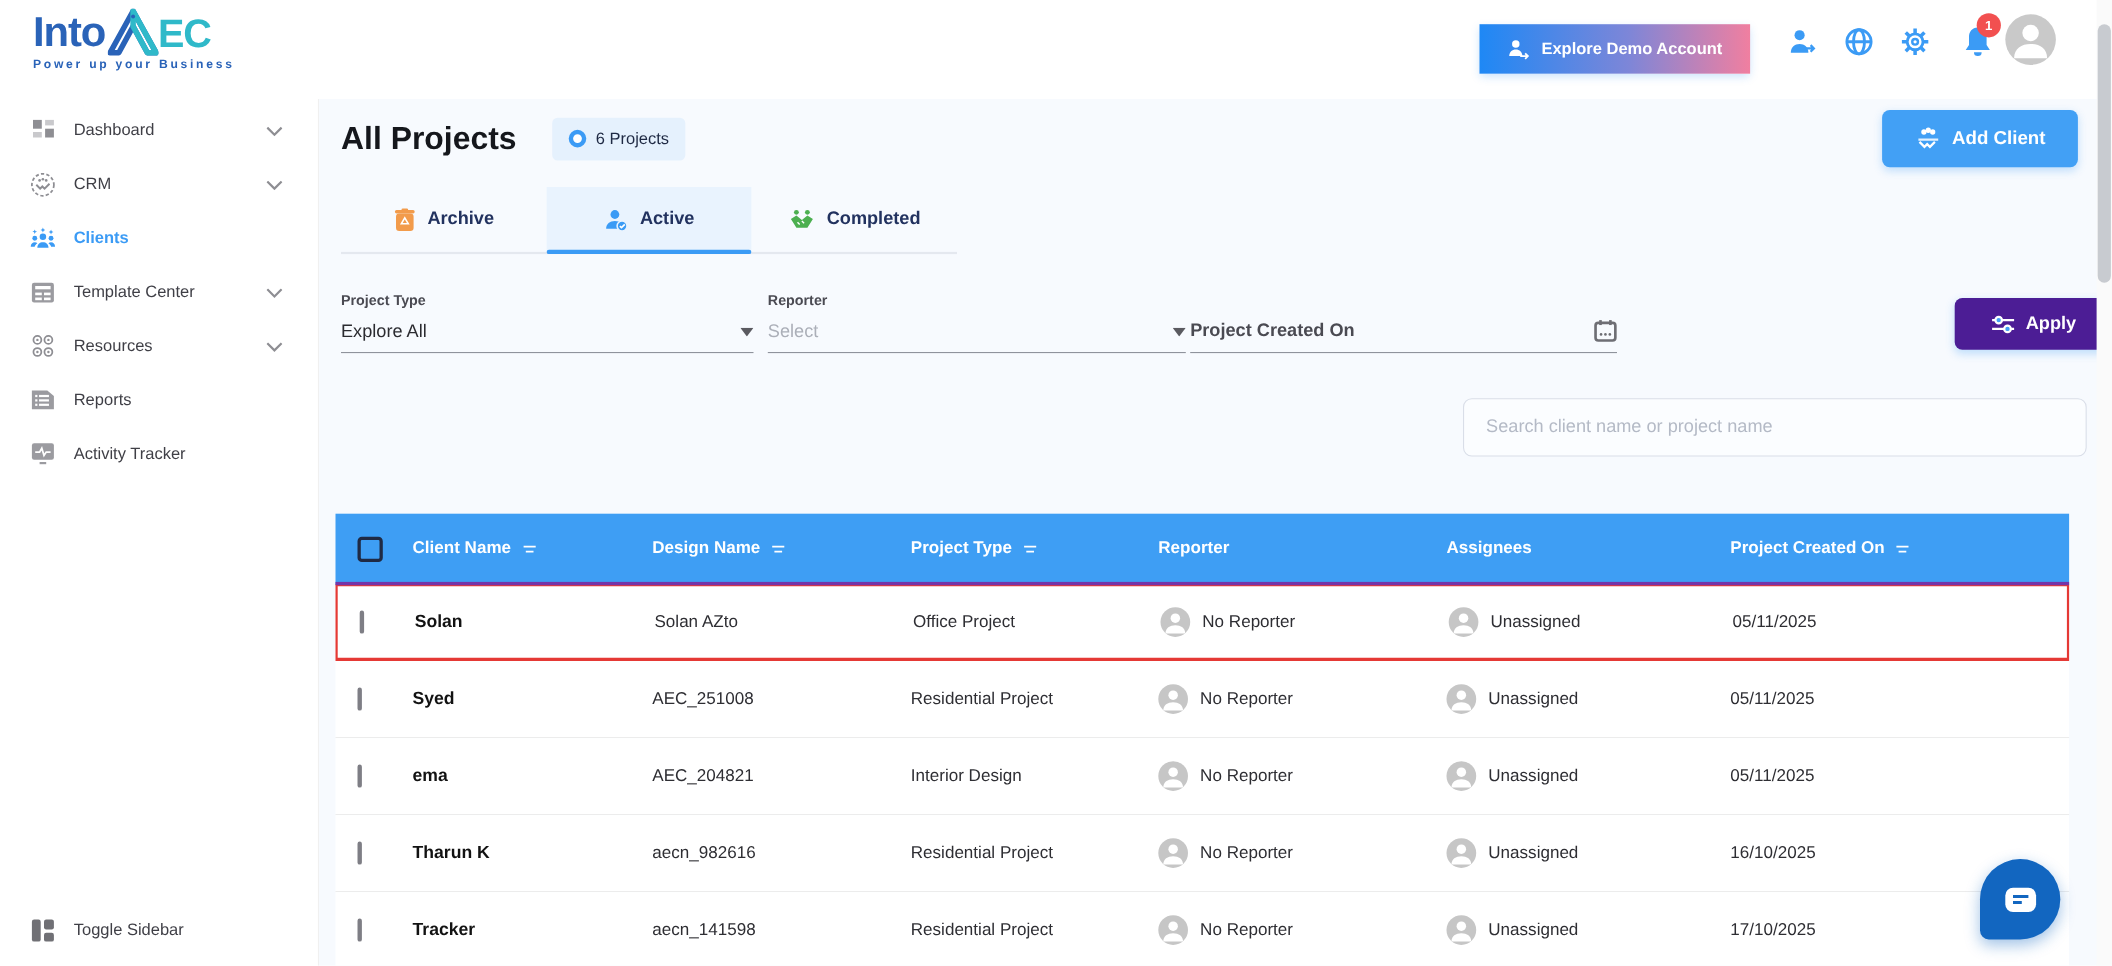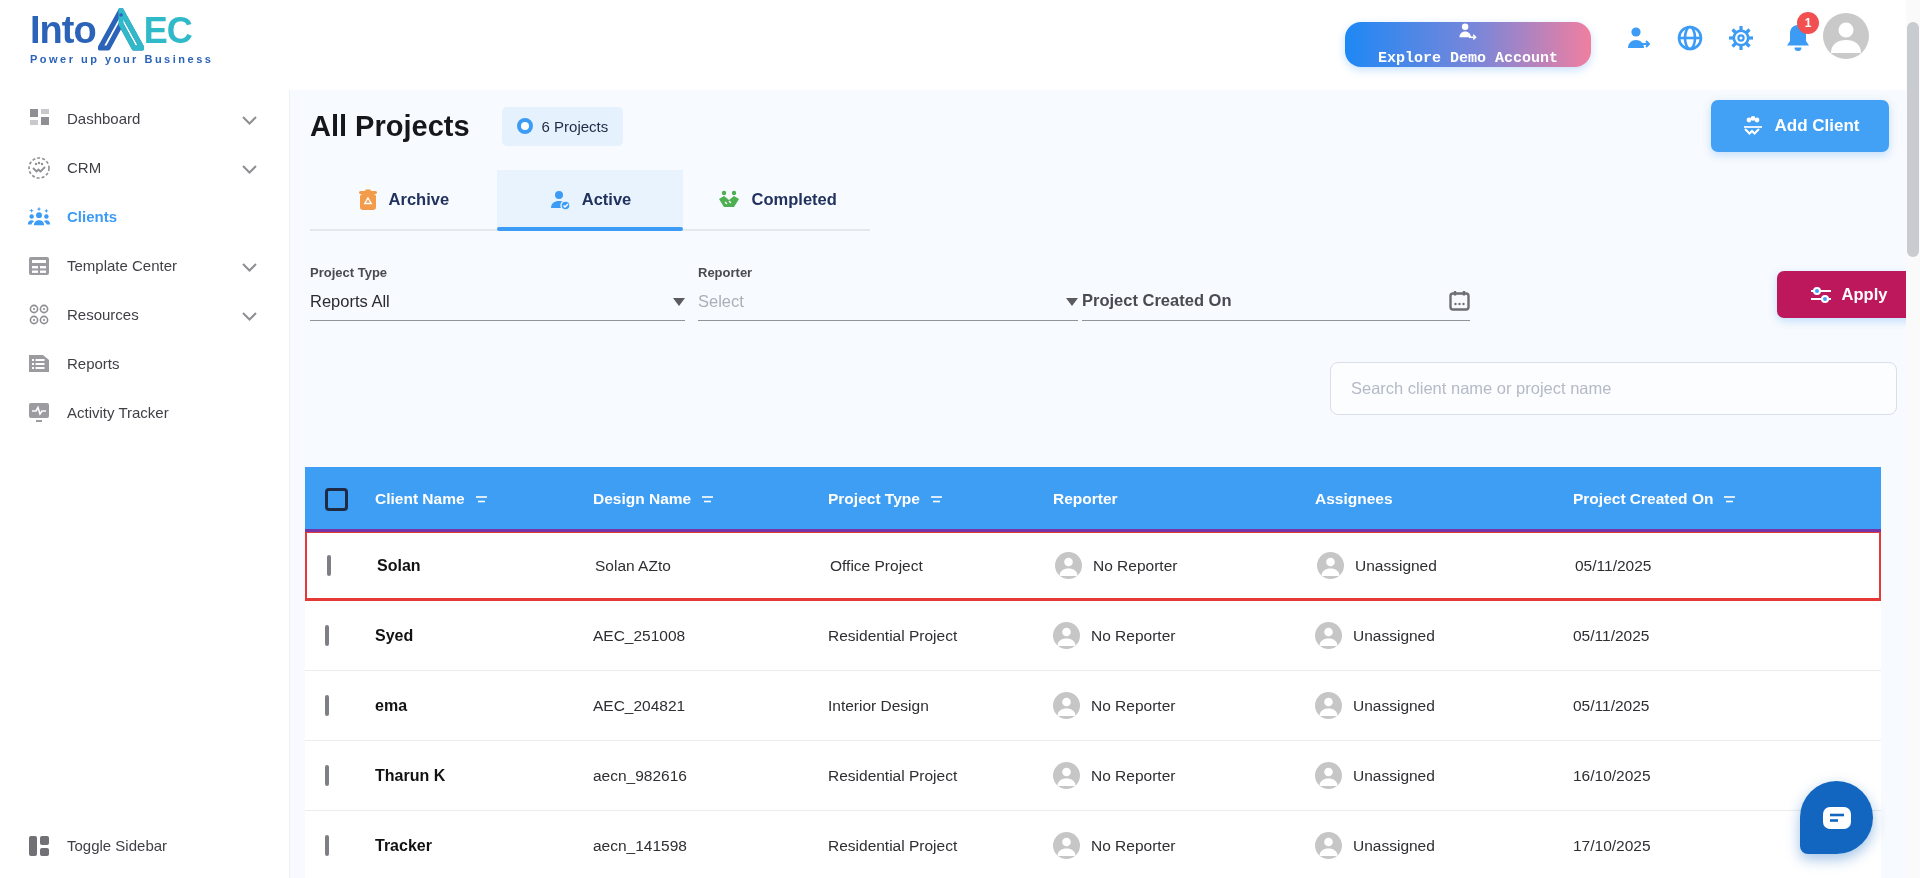--- a/index.html
+++ b/index.html
@@ -7,24 +7,24 @@
   #app { position:relative; width:1920px; height:878px; background:#fff; }
 
   
   .topbar { position:absolute; left:0; top:0; width:1920px; height:90px; background:#fff; z-index:5; }
   .logo { position:absolute; left:30px; top:8px; cursor:pointer; }
   .logo-line { display:flex; align-items:flex-end; }
   .logo-into { font-size:38px; font-weight:bold; color:#2A63B8; letter-spacing:-1px; }
   .logo-aec { display:flex; align-items:flex-end; margin-left:2px; position:relative; }
   .logo-ec { font-size:36px; font-weight:bold; color:#2FB9C9; letter-spacing:-1px; }
   .logo-tagline { font-size:11px; font-weight:bold; color:#2A63B8; letter-spacing:2.5px; margin-top:1px; }
-  .explore-btn { position:absolute; left:1345px; top:22px; width:246px; height:45px; border:none; border-radius:16px;
+  .explore-btn { position:absolute; left:1345px; top:22px; width:246px; height:45px; border:none; border-radius:0;
     background:linear-gradient(90deg,#1E88F5 0%, #7D86D8 55%, #F07FA0 100%); color:#fff; font-weight:bold; font-size:15px;
-    display:flex; align-items:center; justify-content:center; gap:9px; cursor:pointer; font-family:Liberation Mono, monospace;
-    box-shadow:0 3px 8px rgba(30,136,245,.25);flex-direction:column; }
+    display:flex; align-items:center; justify-content:center; gap:9px; cursor:pointer; font-family:Liberation Sans, sans-serif;
+    box-shadow:0 3px 8px rgba(30,136,245,.25); }
   .top-icon { position:absolute; top:24px; width:28px; height:28px; cursor:pointer; }
   .bell-wrap { position:absolute; left:1783px; top:22px; width:30px; height:32px; cursor:pointer; }
   .badge { position:absolute; left:14px; top:-10px; min-width:22px; height:22px; border-radius:50%; background:#F25050;
     color:#fff; font-size:12px; font-weight:bold; display:flex; align-items:center; justify-content:center; }
   .avatar { position:absolute; left:1823px; top:13px; width:46px; height:46px; border-radius:50%; background:#C9C9C9; cursor:pointer; overflow:hidden; }
 
   
   .sidebar { position:absolute; left:0; top:90px; width:290px; height:788px; background:#fff; border-right:1px solid #F0F0F0; z-index:4; }
   .side-item { position:relative; height:49px; display:flex; align-items:center; padding-left:27px; cursor:pointer; }
   .side-icon { width:24px; height:24px; flex:0 0 24px; display:flex; align-items:center; justify-content:center; }
@@ -47,21 +47,21 @@
   .tab { width:187px; height:59px; display:flex; align-items:center; justify-content:center; gap:11px; font-size:16.5px; font-weight:bold; color:#22325F; cursor:pointer; position:relative; }
   .tab.active { background:#E9F3FE; }
   .tab.active::after { content:""; position:absolute; left:0; bottom:-2px; width:100%; height:4px; background:#3B9BF5; border-radius:2px; }
 
   .filters { position:absolute; left:20px; top:175px; right:31px; height:60px; }
   .field { position:absolute; top:0; }
   .field-label { font-size:13px; font-weight:bold; color:#4A4A52; }
   .field-value { margin-top:12px; font-size:16.5px; color:#2B2B30; display:flex; align-items:center; justify-content:space-between; padding-bottom:9px; border-bottom:1px solid #8F939C; cursor:pointer; }
   .field-date { margin-top:25px; }
   .field-date .field-value { margin-top:0; font-weight:bold; color:#4A4A52; }
-  .apply-btn { position:absolute; left:1467px; top:6px; width:143px; height:47px; background:#be185d; border:none; border-radius:7px;
+  .apply-btn { position:absolute; left:1467px; top:6px; width:143px; height:47px; background:#4c1d95; border:none; border-radius:7px;
     color:#fff; font-size:16.5px; font-weight:bold; display:flex; align-items:center; justify-content:center; gap:10px; cursor:pointer; font-family:inherit;
     box-shadow:0 3px 8px rgba(66,160,245,.3); }
 
   .search-wrap { position:absolute; top:272px; left:1040px; width:567px; height:53px; }
   .search-input { width:100%; height:100%; border:1px solid #D9DEE8; border-radius:8px; background:#FBFDFF; padding:0 20px; font-size:16.5px; color:#2B2B30; font-family:inherit; outline:none; }
   .search-input::placeholder { color:#B4BAC6; }
 
   
   .table { position:absolute; left:15px; top:377px; width:1576px; }
   .thead { display:grid; grid-template-columns:50px 218px 235px 225px 262px 258px auto; align-items:center; height:64px; background:#3E9EF4; padding-left:20px; }
@@ -341,21 +341,21 @@
           <path d="M8 13 l2 2 m2-3 l2 2" stroke="#fff" stroke-width="1.3" fill="none"></path>
         </svg>
         <span>Completed</span>
       </div>
     </div>
 
     <div class="filters">
       <div class="field" style="left:0; width:375px;">
         <div class="field-label">Project Type</div>
         <div class="field-value">
-          <span>Reports All</span>
+          <span>Explore All</span>
           <svg width="12" height="8" viewBox="0 0 12 8">
               <polygon points="0,0 12,0 6,8" fill="#5A5A60"></polygon>
             </svg>
         </div>
       </div>
       <div class="field" style="left:388px; width:380px;">
         <div class="field-label">Reporter</div>
         <div class="field-value">
           <span class="placeholder" style="color:#ABAFB8;">Select</span>
           <svg width="12" height="8" viewBox="0 0 12 8">

